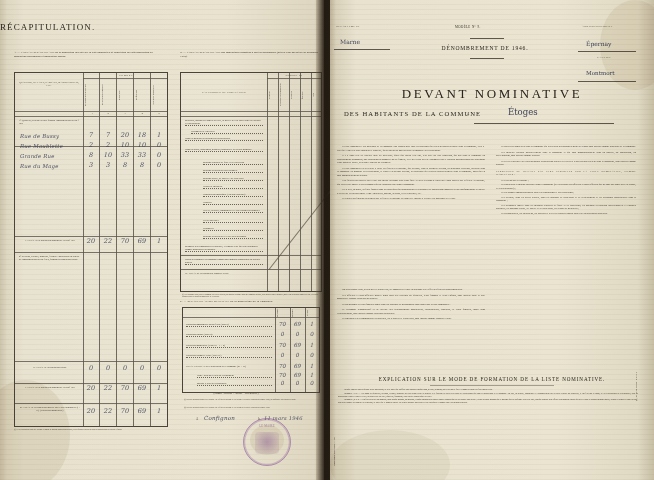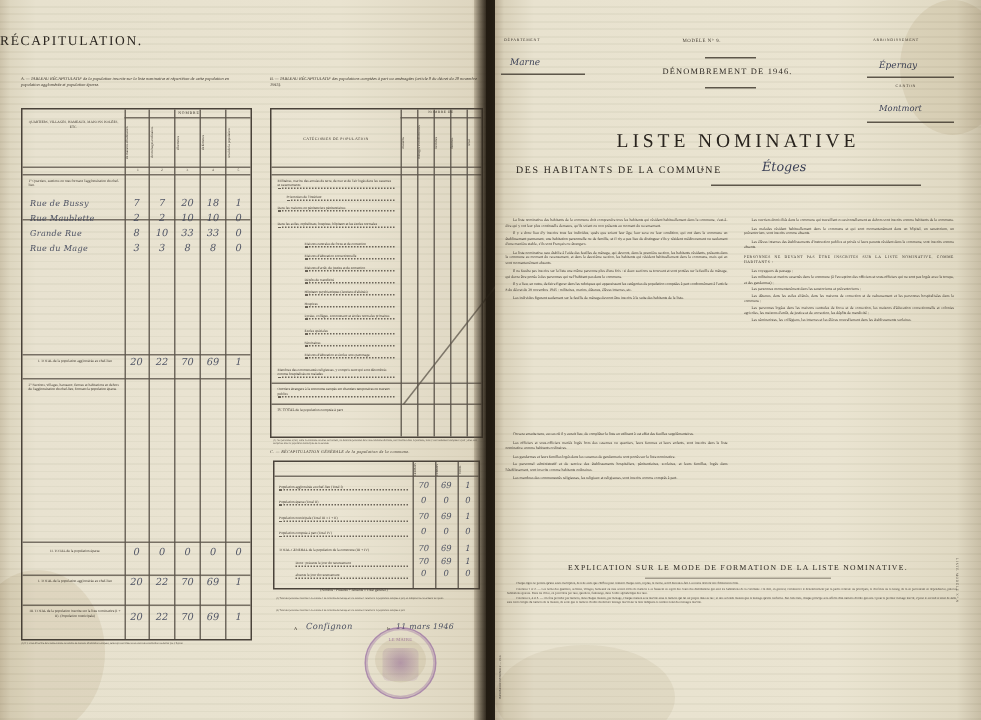--- a/index.html
+++ b/index.html
@@ -21,21 +21,21 @@
       linear-gradient(90deg,#bcb098 0px,#d9d1ba 6px,#e8e2cf 26px,#eae4d1 70%,#e0d9c3 95%,#c8bea6 100%);}
   .gutter{position:absolute;left:316px;top:0;width:20px;height:480px;
     background:linear-gradient(90deg,rgba(120,105,80,.25),rgba(35,28,18,.92) 42%,rgba(35,28,18,.92) 58%,rgba(120,105,80,.22));}
   
   .rule-tex{position:absolute;inset:0;pointer-events:none;
     background-image:repeating-linear-gradient(0deg,rgba(120,108,82,.10) 0px,rgba(120,108,82,.10) 1px,rgba(0,0,0,0) 1px,rgba(0,0,0,0) 5px);
     opacity:.55;mix-blend-mode:multiply;}
   .stain{position:absolute;border-radius:50%;pointer-events:none;mix-blend-mode:multiply;}
   .micro{font-size:1.7px;line-height:2.2px;}
   .ctr{text-align:center;}
-  .hand{font-family:"DejaVu Serif",serif;font-style:italic;color:#3a3f55;}
+  .hand{font-family:"DejaVu Serif",serif;color:#3a3f55;}
 
   
   .recap-title{position:absolute;left:0;width:324px;top:22px;text-align:left;
     font-size:9px;letter-spacing:1.1px;color:#2b2620;font-family:"Liberation Serif",serif;}
   .recap-rule{position:absolute;top:34px;left:120px;width:84px;height:1px;background:#5d5648;opacity:.0;}
 
   .sub-a{position:absolute;left:14px;top:50px;width:148px;font-size:2.9px;line-height:4.4px;
     font-style:italic;color:#3b342b;}
   .sub-b{position:absolute;left:180px;top:50px;width:140px;font-size:2.9px;line-height:4.4px;
     font-style:italic;color:#3b342b;}
@@ -326,21 +326,21 @@
   <div class="rp hand" style="left:586px;top:40px;font-size:6px;">Épernay</div>
 
   <div class="rp lbl-sm" style="left:597px;top:56px;font-size:2.6px;">CANTON</div>
   <div class="rp fill-line" style="left:578px;top:80px;width:58px;height:1px;"></div>
   <div class="rp hand" style="left:586px;top:70px;font-size:5.6px;">Montmort</div>
 
   <div class="rp" style="left:420px;top:45px;width:130px;text-align:center;font-size:5.6px;letter-spacing:.8px;color:#2b2620;">DÉNOMBREMENT DE 1946.</div>
   <div class="rp" style="left:470px;top:38px;width:34px;height:1px;background:#5d564a;"></div>
   <div class="rp" style="left:470px;top:58px;width:34px;height:1px;background:#5d564a;"></div>
 
-  <div class="title-main">LISTE NOMINATIVE</div>
+  <div class="title-main">DEVANT NOMINATIVE</div>
   <div class="title-sub">DES HABITANTS DE LA COMMUNE</div>
   <div class="rp" style="left:467px;top:111px;font-size:5px;color:#2b2620;">»</div>
   <div class="rp fill-line" style="left:474px;top:122px;width:140px;height:1px;"></div>
   <div class="rp hand" style="left:508px;top:107px;font-size:8.5px;">Étoges</div>
 
   <div class="bodycol" style="left:337px;top:145px;width:148px;">
     <p style="margin:0 0 2px;text-indent:5px;">La liste nominative des habitants de la commune doit comprendre tous les habitants qui résident habituellement dans la commune, c'est-à-dire qui y ont leur plus continuelle demeure, qu'ils soient ou non présents au moment du recensement.</p>
     <p style="margin:0 0 2px;text-indent:5px;">Il y a donc lieu d'y inscrire tous les individus, quels que soient leur âge, leur sexe ou leur condition, qui ont dans la commune un établissement permanent, une habitation personnelle ou de famille, et il n'y a pas lieu de distinguer s'ils y résident médiocrement ou seulement d'une manière stable, s'ils sont Français ou étrangers.</p>
     <p style="margin:0 0 2px;text-indent:5px;">La liste nominative sera établie à l'aide des feuilles de ménage, qui devront, dans la première section, les habitants résidents, présents dans la commune au moment du recensement, et dans la deuxième section, les habitants qui résident habituellement dans la commune, mais qui en sont momentanément absents.</p>
     <p style="margin:0 0 2px;text-indent:5px;">Il ne faudra pas inscrire sur la liste une même personne plus d'une fois : si deux sections se trouvent et sont portées sur la feuille de ménage, qui devra être portée à des personnes qui ne l'habitent pas dans la commune.</p>

